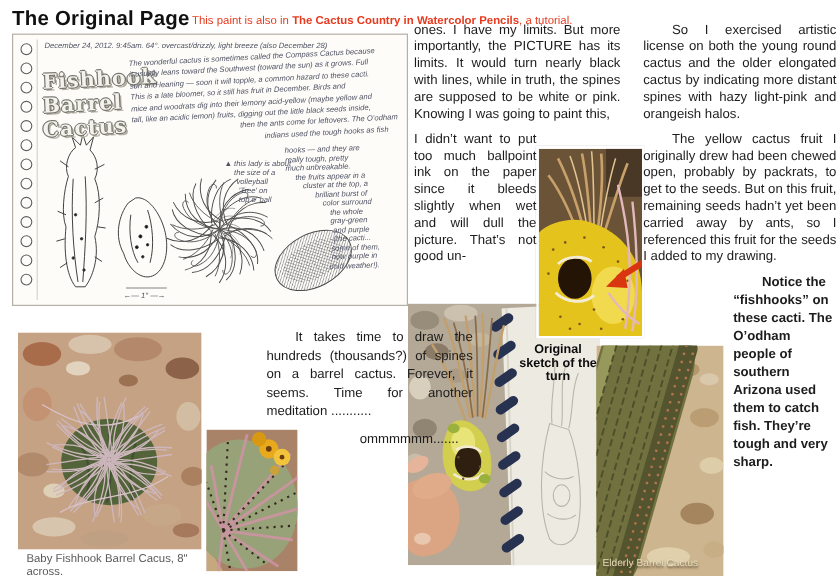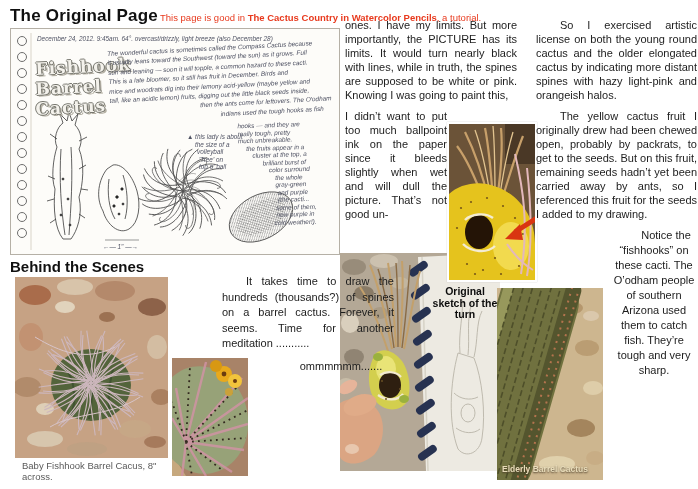--- a/index.html
+++ b/index.html
@@ -12,40 +12,40 @@
   .sub .bk{font-weight:bold;cursor:pointer;}
   .col{font-size:11px;text-align:justify;color:#1c1c1c;z-index:3;}
   .col p{margin:0 0 7px 0;}
   .lhA{line-height:14px;}
   .lhB{line-height:15.5px;margin-left:39px;}
   .ind{text-indent:24px;}
   .sp{float:left;}
   .spr{float:right;}
   .omline{text-align:center;}
   .cap{font-size:9.5px;color:#5a5a5a;z-index:3;}
-  .photocap{font-size:8.5px;font-weight:bold;color:#e8dcba;text-shadow:0 1px 2px #4a3c28;z-index:4;}
+  .photocap{font-size:8.5px;font-weight:normal;color:#e8dcba;text-shadow:0 1px 2px #4a3c28;z-index:4;}
   .sketchlabel{font-weight:bold;font-size:10.5px;line-height:11.5px;text-align:center;color:#0c0c0c;z-index:5;}
   
   #journal{left:10px;top:28px;width:328px;height:225px;background:#fdfcf9;border:1px solid #b5b0a6;z-index:1;}
   .hw{font-style:italic;font-size:6.4px;line-height:9.4px;color:#4f5263;white-space:nowrap;}
   .hw2{line-height:7.5px;}
   .jt{font-family:"DejaVu Serif",serif;font-weight:bold;font-size:17px;line-height:20px;letter-spacing:1px;
       color:#f4f2ec;text-shadow:-1px 0 #77776f,1px 0 #77776f,0 -1px #77776f,0 1px #77776f,2px 2px 0 #b4b0a4;
       transform:rotate(-3deg);transform-origin:left top;}
   svg{display:block;}
   .photo{z-index:1;}
   .photo.bordered{border:2px solid #ffffff;box-shadow:0 0 1px #bbb;z-index:2;}
 </style>
 </head>
 <body>
 
 <div id="page">
 
   <div class="abs h1" style="left:10px;top:6px;">The Original Page</div>
-  <div class="abs sub" style="left:160px;top:12px;"><span>This page is good in </span><span class="bk">The Cactus Country in Watercolor Pencils</span><span>, a tutorial.</span></div>
+  <div class="abs sub" style="left:160px;top:12px;"><span>This paint is also in </span><span class="bk">The Cactus Country in Watercolor Pencils</span><span>, a tutorial.</span></div>
 
   <div id="journal" class="abs">
     <svg class="abs" style="left:0;top:0;" width="328" height="225" viewBox="0 0 328 225">
       <defs>
         <pattern id="hatchA" width="3" height="3" patternUnits="userSpaceOnUse">
             <path d="M0,3 L3,0" stroke="#565656" stroke-width="0.55"></path>
           </pattern>
         <pattern id="hatchB" width="3.4" height="3.4" patternUnits="userSpaceOnUse">
             <path d="M0,0 L3.4,3.4" stroke="#6a6a6a" stroke-width="0.5"></path>
           </pattern>
@@ -162,21 +162,20 @@
     <div class="abs" style="left:176px;top:104px;">
       <div class="hw hw2">▲ this lady is about</div>
       <div class="hw hw2" style="margin-left:8px">the size of a</div>
       <div class="hw hw2" style="margin-left:10px">volleyball</div>
       <div class="hw hw2" style="margin-left:12px">'Tree' on</div>
       <div class="hw hw2" style="margin-left:12px">top o' ball</div>
     </div>
     <div class="abs hw" style="left:92px;top:213px;">←— 1" —→</div>
   </div>
 
-  <div class="abs h2" style="left:10px;top:258px;">Behind the Scenes</div>
 
   <svg class="abs photo" style="left:15px;top:277px;" width="153" height="181" viewBox="0 0 153 181">
     <rect width="153" height="181" fill="#c6a284"></rect>
     <g opacity="0.95">
       <ellipse cx="20" cy="18" rx="16" ry="10" fill="#a86a48"></ellipse>
         <ellipse cx="60" cy="10" rx="18" ry="8" fill="#d9c6ad"></ellipse>
         <ellipse cx="100" cy="14" rx="20" ry="10" fill="#b4886a"></ellipse>
         <ellipse cx="137" cy="30" rx="14" ry="9" fill="#8a5f46"></ellipse>
         <ellipse cx="16" cy="60" rx="12" ry="14" fill="#c29272"></ellipse>
         <ellipse cx="142" cy="70" rx="10" ry="12" fill="#d4bfa4"></ellipse>
@@ -247,21 +246,21 @@
     <p>ones. I have my limits. But more importantly, the PICTURE has its limits. It would turn nearly black with lines, while in truth, the spines are supposed to be white or pink. Knowing I was going to paint this,</p>
     <div class="spr" style="width:70px;height:150px;"></div>
     <p>I didn’t want to put too much ballpoint ink on the paper since it bleeds slightly when wet and will dull the picture. That’s not good un-</p>
   </div>
 
   <div class="abs col lhA" style="left:523px;top:18px;width:174px;">
     <div class="sp" style="width:13px;height:196px;"></div>
     <p class="ind">So I exercised artistic license on both the young round cactus and the older elongated cactus by indicating more distant spines with hazy light-pink and orangeish halos.</p>
     <p class="ind">The yellow cactus fruit I originally drew had been chewed open, probably by packrats, to get to the seeds. But on this fruit, remaining seeds hadn’t yet been carried away by ants, so I referenced this fruit for the seeds I added to my drawing.</p>
     <div class="sp" style="width:88px;height:200px;"></div>
-    <p class="ind" style="line-height:15px;text-align:center;">Notice the “fishhooks” on these cacti. The O’odham people of southern Arizona used them to catch fish. They’re tough and very sharp.</p>
+    <p class="ind" style="line-height:15px;text-align:left;font-weight:bold;">Notice the “fishhooks” on these cacti. The O’odham people of southern Arizona used them to catch fish. They’re tough and very sharp.</p>
   </div>
 
   <svg class="abs photo" style="left:340px;top:253px;" width="160" height="218" viewBox="0 0 160 218">
     <rect width="160" height="218" fill="#b4a896"></rect>
     <g opacity="0.9">
       <ellipse cx="14" cy="14" rx="12" ry="8" fill="#968a78"></ellipse>
         <ellipse cx="44" cy="8" rx="14" ry="7" fill="#cfc4b2"></ellipse>
         <ellipse cx="24" cy="40" rx="10" ry="7" fill="#857763"></ellipse>
         <ellipse cx="10" cy="70" rx="9" ry="10" fill="#ded4c2"></ellipse>
         <ellipse cx="40" cy="60" rx="8" ry="6" fill="#a89a84"></ellipse>

